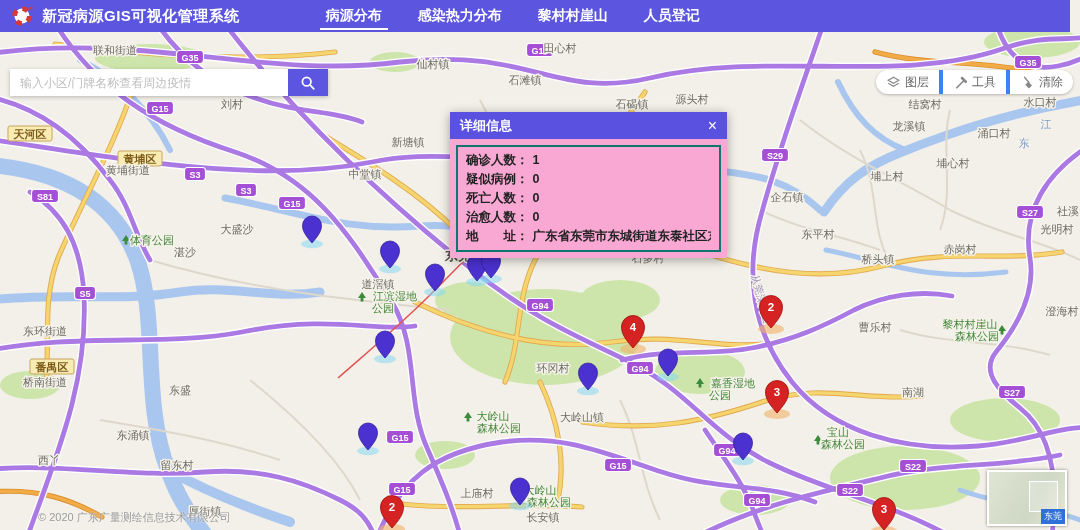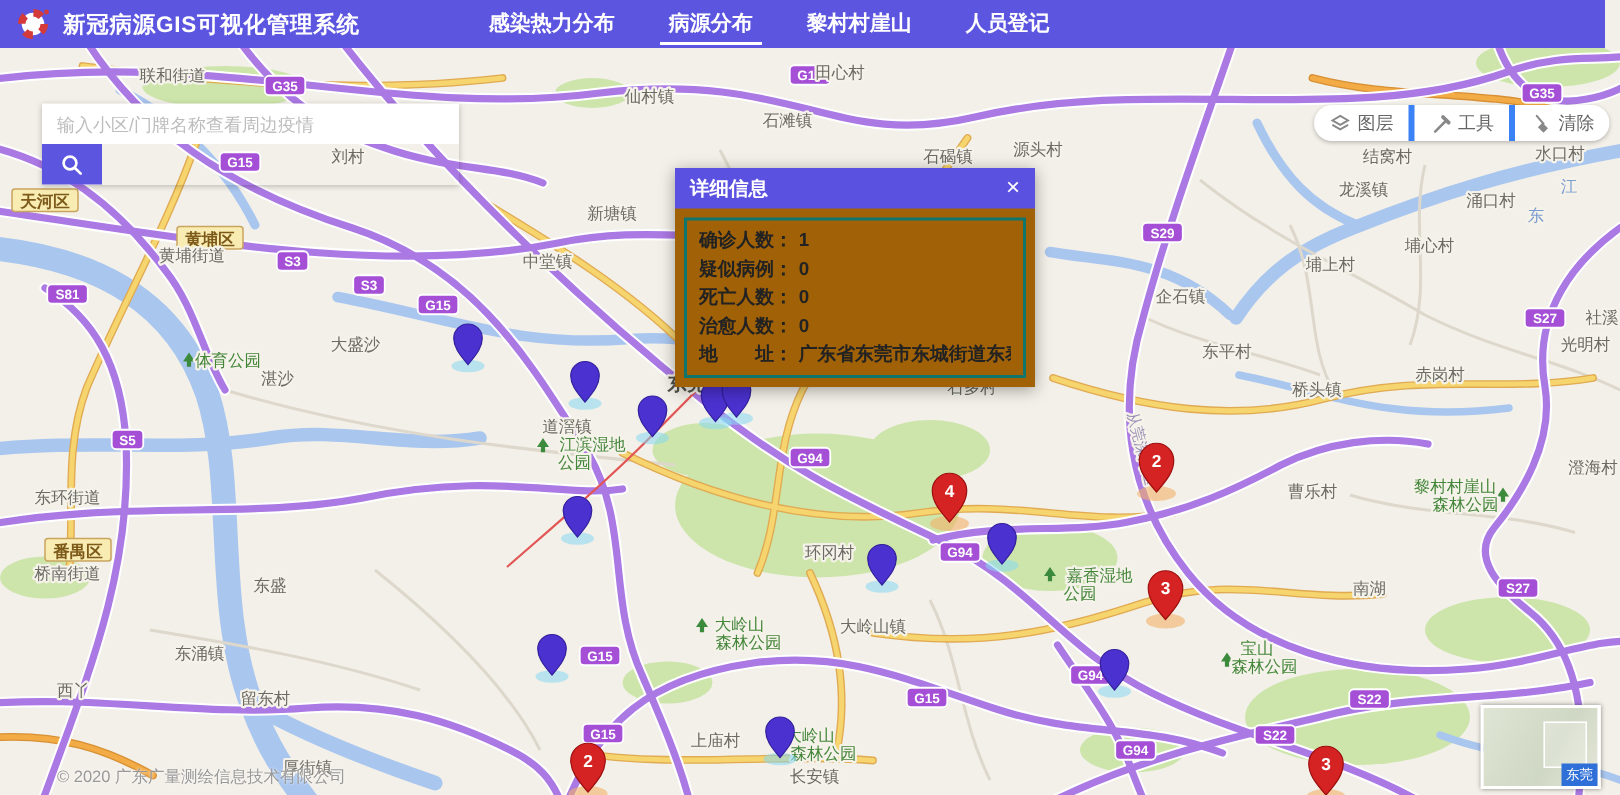--- a/index.html
+++ b/index.html
@@ -30,35 +30,35 @@
   .navbar{position:absolute;top:0;left:0;right:10px;height:32px;background:#5b55e0;
           display:flex;align-items:center;z-index:30;}
   .brand{display:flex;align-items:center;gap:8px;padding-left:10px;}
   .brand-title{color:#fff;font-weight:bold;font-size:15px;letter-spacing:.5px;}
   .tabs{display:flex;margin-left:68px;height:100%;}
   .tab{color:#fff;font-size:14px;font-weight:bold;padding:0 18px;display:flex;
        align-items:center;position:relative;cursor:pointer;}
   .tab.active::after{content:"";position:absolute;left:12px;right:12px;bottom:2px;
        height:2px;background:#fff;}
   
-  .search{position:absolute;top:69px;left:28px;display:flex;z-index:20;
-          box-shadow:0 1px 4px rgba(0,0,0,.25);flex-direction:column;}
+  .search{position:absolute;top:69px;left:10px;display:flex;z-index:20;
+          box-shadow:0 1px 4px rgba(0,0,0,.25);}
   .search input{width:258px;height:27px;border:none;padding:0 10px;font-size:12px;
           outline:none;color:#333;font-family:inherit;}
   .search input::placeholder{color:#bdbdbd;}
   .search button{width:40px;height:27px;background:#5b55e0;border:none;display:flex;
           align-items:center;justify-content:center;cursor:pointer;}
   
   .toolbar{position:absolute;top:70px;right:7px;height:24px;background:#fff;display:flex;
           z-index:20;border-radius:12px;box-shadow:0 1px 3px rgba(0,0,0,.25);}
   .tbtn{display:flex;align-items:center;gap:4px;padding:0 10px;font-size:12px;color:#666;
           border-left:4px solid #3b82f6;cursor:pointer;white-space:nowrap;}
   .tbtn:first-child{border-left:none;}
   
-  .popup{position:absolute;left:450px;top:112px;width:240px;background:#a16207;z-index:25;
+  .popup{position:absolute;left:450px;top:112px;width:277px;background:#f9a8d4;z-index:25;
          box-shadow:0 2px 10px rgba(0,0,0,.35);}
   .popup-h{height:27px;background:#5b51e0;color:#fff;display:flex;align-items:center;
          font-size:13px;font-weight:bold;padding:0 10px;}
   .popup-close{margin-left:auto;cursor:pointer;font-size:16px;line-height:1;font-weight:normal;}
   .popup-b{padding:6px;}
   .popup-box{border:2px solid #0f766e;padding:4px 8px;}
   .prow{display:flex;font-size:12.5px;font-weight:bold;color:#222;line-height:19px;
         white-space:nowrap;overflow:hidden;}
   .prow .v{margin-left:4px;}
   
@@ -410,22 +410,22 @@
   <div class="navbar">
     <div class="brand">
       <svg width="24" height="24" viewBox="-12 -12 24 24">
         <circle r="7.5" fill="#fff"></circle>
         <circle r="7.5" fill="none" stroke="#d43a3a" stroke-width="5" stroke-dasharray="5.9 5.9"></circle>
         <circle cx="9" cy="-8" r="1.6" fill="#d43a3a"></circle>
       </svg>
       <span class="brand-title">新冠病源GIS可视化管理系统</span>
     </div>
     <div class="tabs" id="tabs">
+        <div class="tab active">病源分布</div>
         <div class="tab">感染热力分布</div>
-        <div class="tab active">病源分布</div>
         <div class="tab">黎村村崖山</div>
         <div class="tab">人员登记</div>
       </div>
   </div>
 
   <div class="search">
     <input type="text" placeholder="输入小区/门牌名称查看周边疫情" style="">
     <button>
       <svg width="16" height="16" viewBox="0 0 18 18">
         <circle cx="7.5" cy="7.5" r="4.8" fill="none" stroke="#fff" stroke-width="2"></circle>

